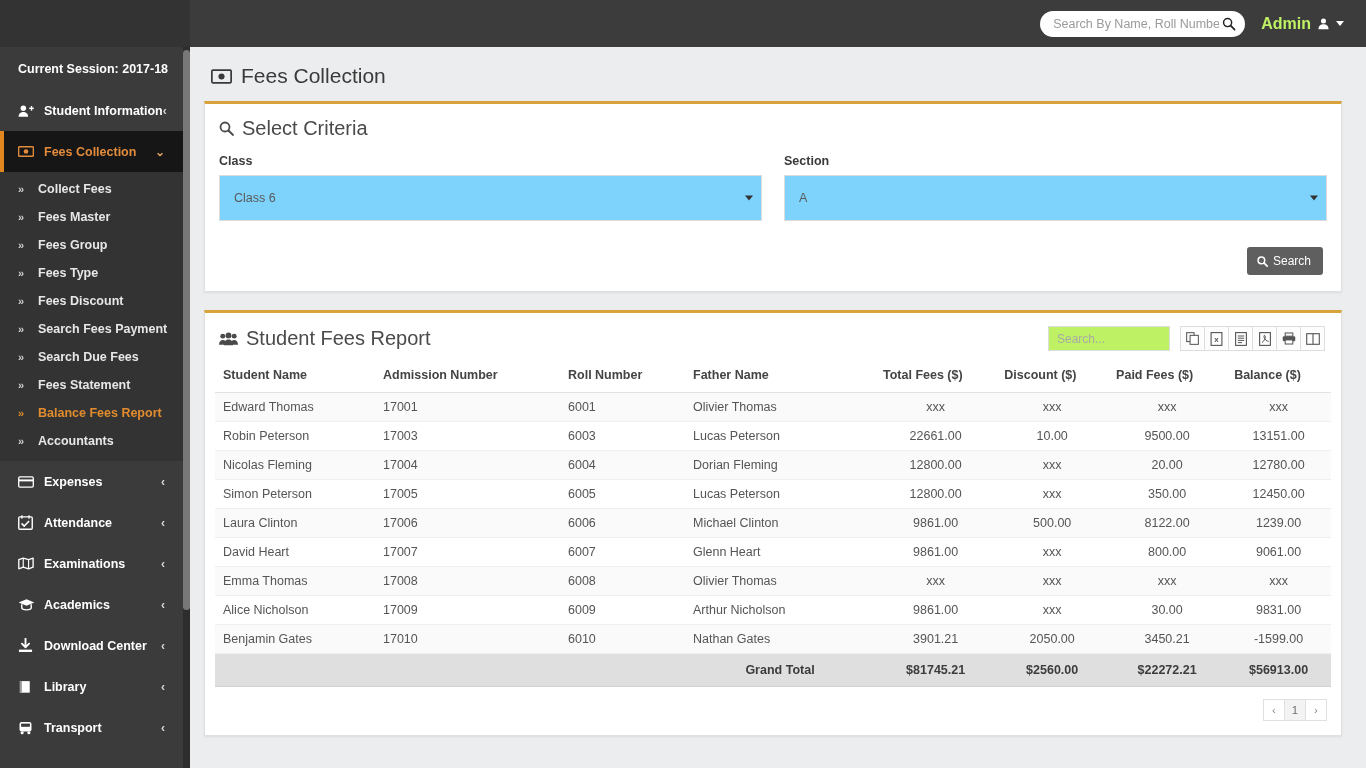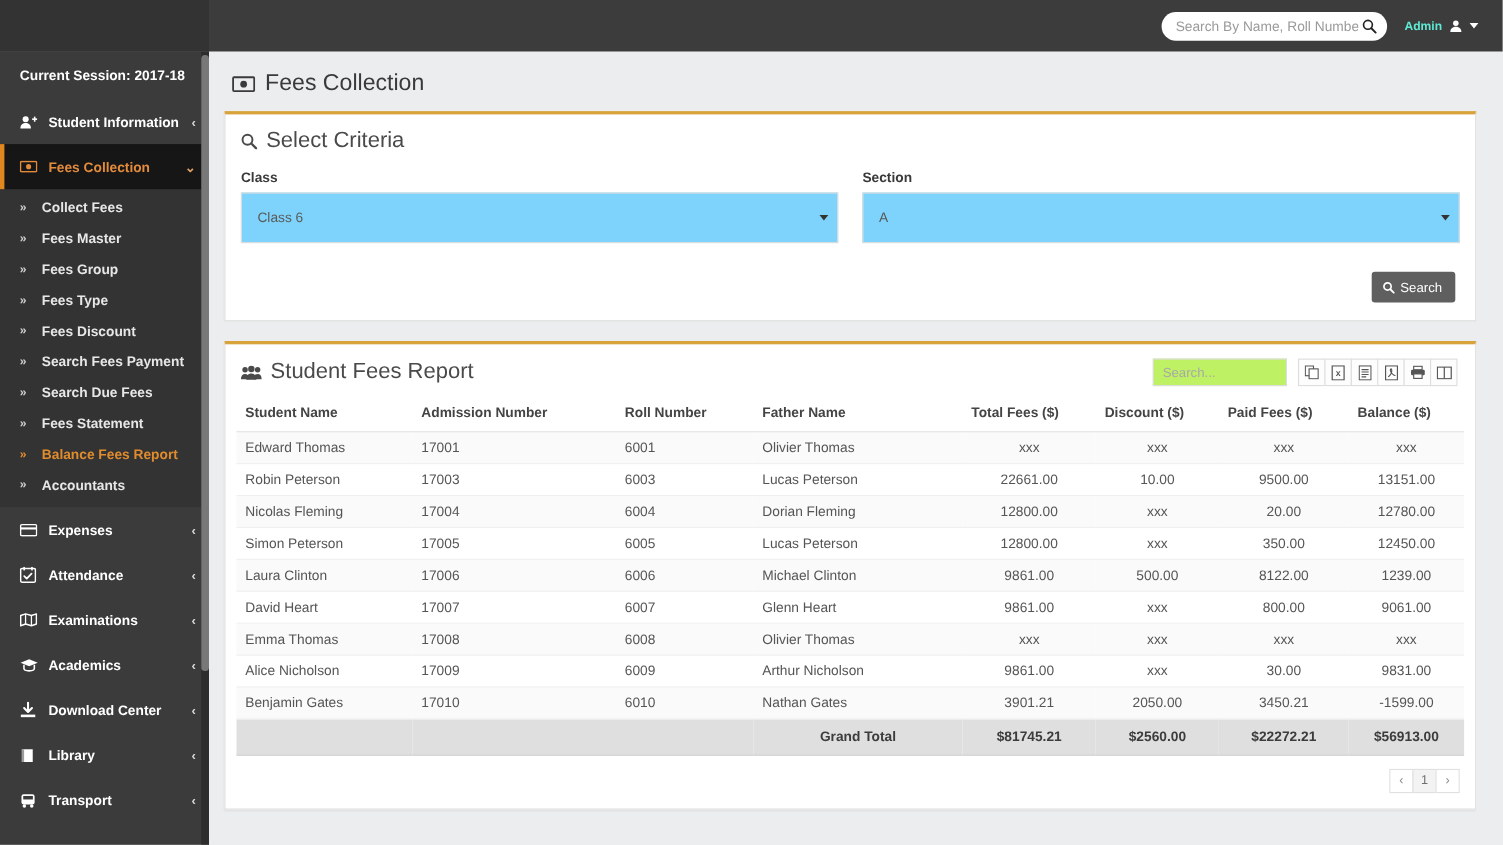--- a/index.html
+++ b/index.html
@@ -35,21 +35,21 @@
     font-size: 12.5px; color: #555;
     padding: 0 26px 0 13px; width: 100%; height: 100%;
   }
   .top-search input::placeholder { color: #9a9a9a; }
   .top-search .search-ico {
     position: absolute; right: 9px; top: 50%; transform: translateY(-50%);
     width: 14px; height: 14px;
   }
   .admin-box {
     display: flex; align-items: center; gap: 6px;
-    color: #5eead4; font-size: 11px; font-weight: bold;
+    color: #bef264; font-size: 16px; font-weight: bold;
     margin-right: 22px; white-space: nowrap;
   }
   .caret-down {
     width: 0; height: 0;
     border-left: 4.5px solid transparent; border-right: 4.5px solid transparent;
     border-top: 5px solid #ffffff;
     display: inline-block;
   }
 
   
@@ -67,21 +67,21 @@
   }
   .quicklinks {
     display: flex; align-items: center; justify-content: space-between;
     padding: 10px 17px 12px 18px;
   }
   .quicklinks span.ql-label { color: #ffffff; font-size: 12.5px; font-weight: bold; }
   .grid-ico { display: block; }
 
   .menu-item {
     display: flex; align-items: center;
-    height: 41px; padding: 0 12px 0 18px;
+    height: 41px; padding: 0 25px 0 18px;
     color: #ffffff; font-size: 12.5px; font-weight: bold;
     white-space: nowrap; position: relative;
   }
   .menu-item .mi-ico { width: 20px; flex: 0 0 20px; display: flex; align-items: center; }
   .menu-item .mi-label { flex: 1 1 auto; margin-left: 6px; }
   .menu-item .mi-arrow { color: #d8d8d8; font-size: 12px; font-weight: bold; line-height: 1; }
 
   .menu-item.active {
     background: #161616;
     color: #e38b3c;

